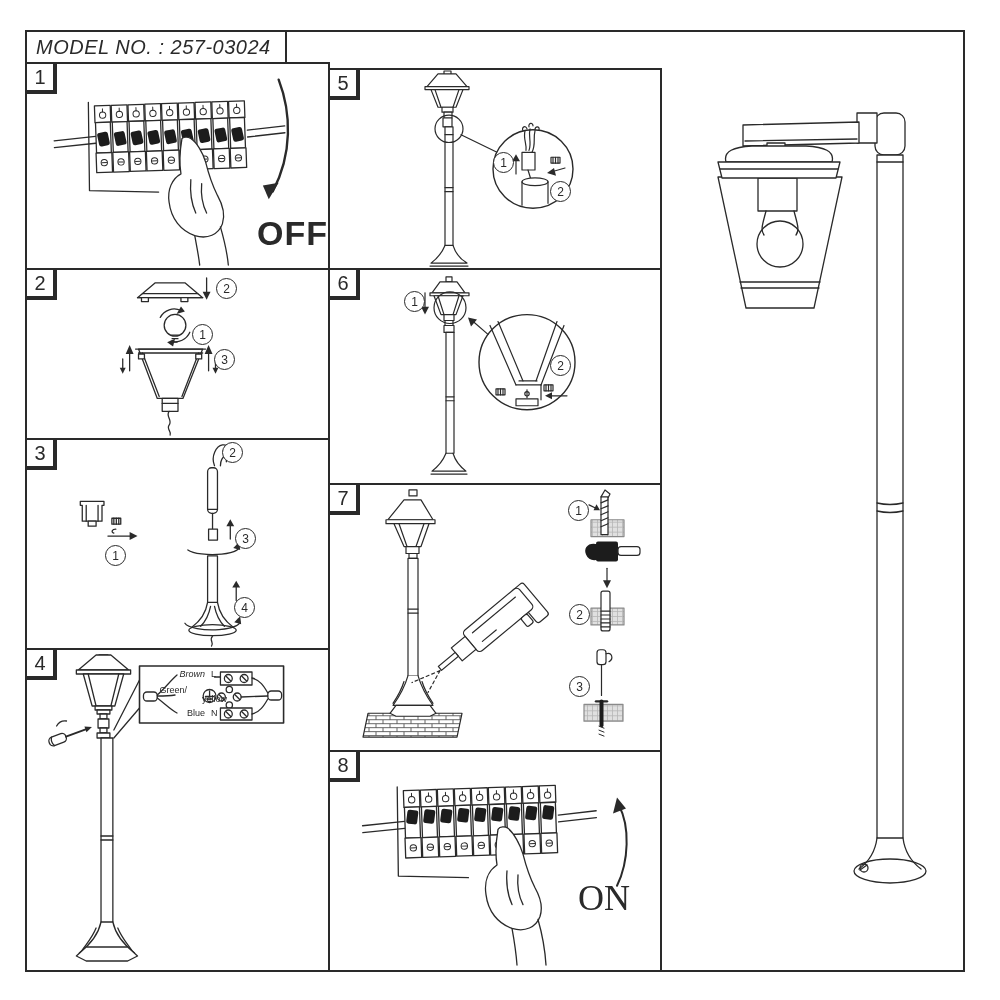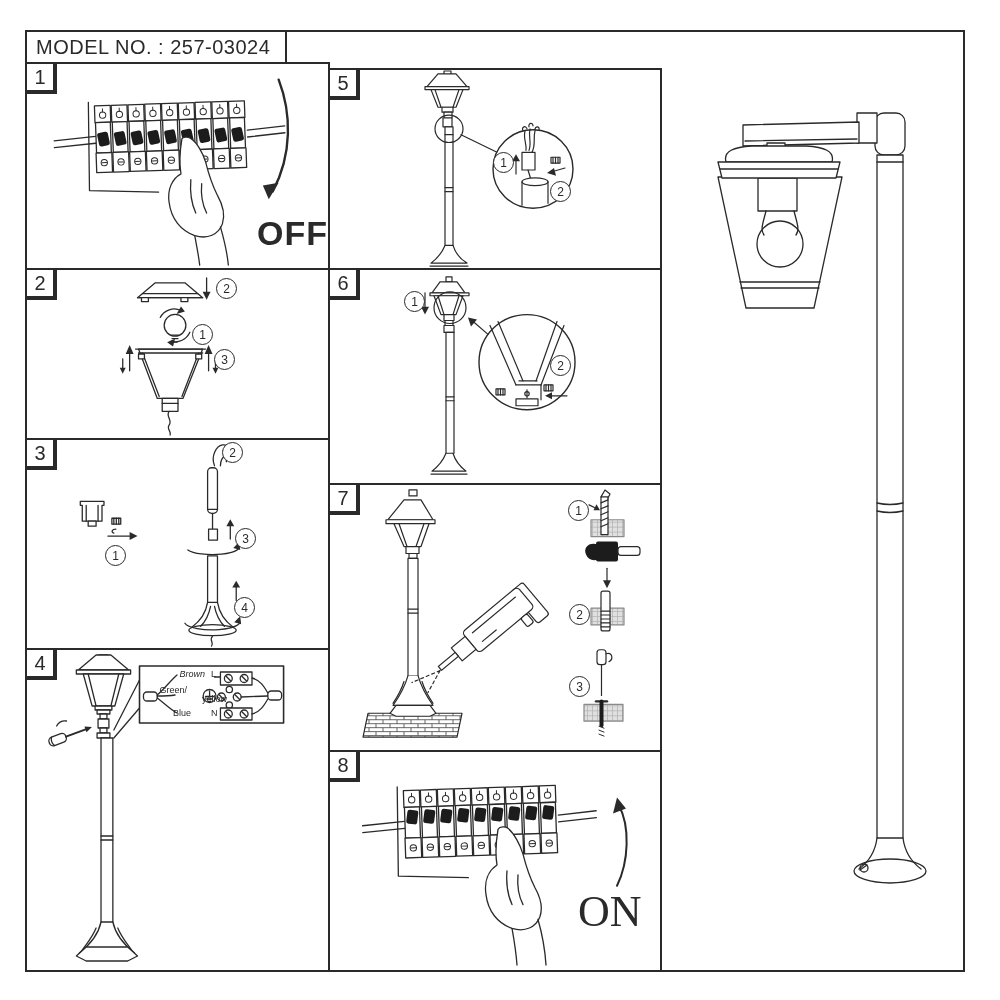--- a/index.html
+++ b/index.html
@@ -2,31 +2,31 @@
 <html><head>
 <meta charset="utf-8">
 <style>
   html,body{margin:0;padding:0;background:#fff;}
   .page{position:relative;width:1000px;height:1000px;background:#fff;overflow:hidden;
         font-family:"Liberation Sans",sans-serif;color:#2a2a2a;}
   .outer-border{position:absolute;left:25px;top:30px;width:940px;height:942px;
         border:2px solid #2a2a2a;box-sizing:border-box;}
   .model-box{position:absolute;left:25px;top:30px;width:262px;height:34px;border:2px solid #2a2a2a;
         box-sizing:border-box;background:#fff;display:flex;align-items:center;padding-left:9px;
-        font-size:20px;letter-spacing:.5px;z-index:3;}
+        font-size:20px;letter-spacing:.5px;z-index:3;font-style:italic;}
   .panel{position:absolute;border:2px solid #2a2a2a;box-sizing:border-box;background:#fff;}
   .panel svg{position:absolute;left:0;top:0;width:100%;height:100%;}
   .badge{position:absolute;left:-2px;top:-2px;width:30px;height:30px;border:2px solid #2a2a2a;
         background:#fff;box-sizing:border-box;display:flex;align-items:center;justify-content:center;
         font-size:20px;box-shadow:2px 2px 0 #2a2a2a;z-index:2;}
   .step-circle{position:absolute;width:21px;height:21px;border:1.5px solid #2a2a2a;border-radius:50%;
         background:#fff;box-sizing:border-box;display:flex;align-items:center;justify-content:center;
         font-size:12px;z-index:2;}
   .off-label{position:absolute;left:230px;top:150px;font-size:34px;font-weight:600;letter-spacing:1px;}
-  .on-label{position:absolute;left:248px;top:134px;font-family:"Liberation Serif",serif;font-size:44px;}
+  .on-label{position:absolute;left:248px;top:125px;font-family:"Liberation Serif",serif;font-size:36px;}
   .wire-label{position:absolute;font-size:9px;line-height:9px;z-index:2;}
   .ra{text-align:right;}
   .right-area{position:absolute;left:660px;top:30px;width:305px;height:942px;}
   .right-area svg{position:absolute;left:0;top:0;width:100%;height:100%;}
 </style>
 </head>
 <body>
 
 <div class="page">
   <div class="outer-border"></div>
@@ -263,21 +263,21 @@
           <path d="M228,28 C236,30 240,36 244,43"></path>
           <path d="M217,47 L244,46"></path>
           <path d="M228,64 C236,62 240,56 244,49"></path>
         </g>
       </g>
     </svg>
     <span class="wire-label ra" style="left:132px;top:20px;width:46px;font-style:italic;">Brown</span>
     <span class="wire-label" style="left:184px;top:20px;">L</span>
     <span class="wire-label ra" style="left:116px;top:36px;width:44px;">Green/</span>
     <span class="wire-label ra" style="left:132px;top:45px;width:68px;">yellow</span>
-    <span class="wire-label ra" style="left:132px;top:59px;width:46px;text-align:center;">Blue</span>
+    <span class="wire-label ra" style="left:132px;top:59px;width:46px;">Blue</span>
     <span class="wire-label" style="left:184px;top:59px;">N</span>
   </div>
 
   <div class="panel" style="left:328px;top:68px;width:334px;height:202px;">
     <span class="badge">5</span>
     <svg viewBox="0 0 330 202" preserveAspectRatio="none">
       <g stroke="#2a2a2a" stroke-width="1.2" fill="none" stroke-linecap="round" stroke-linejoin="round">
         <g>
           <rect x="114" y="1" width="7" height="4" fill="#fff"></rect>
           <polygon points="97,17 108,4 126,4 137,17" fill="#fff"></polygon>

